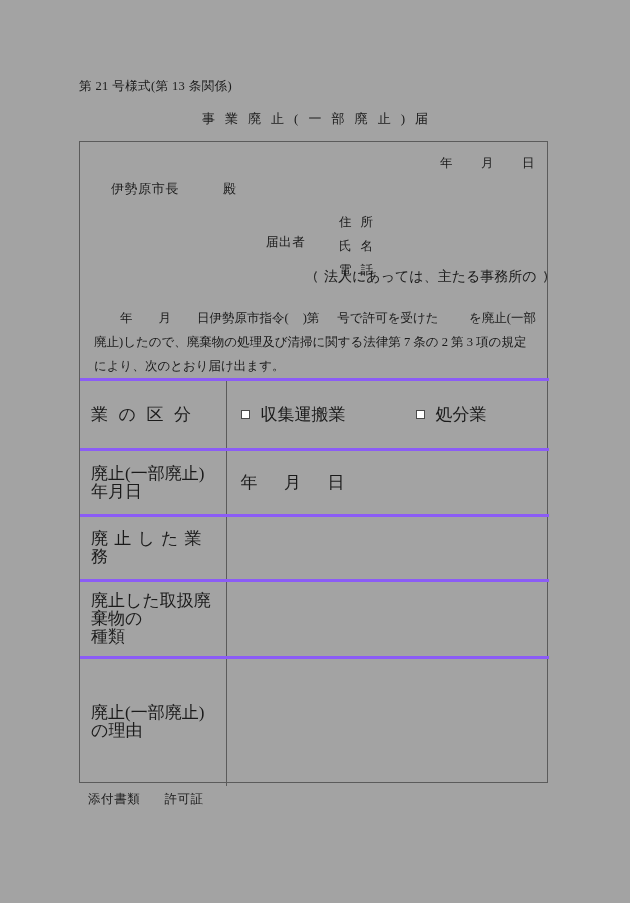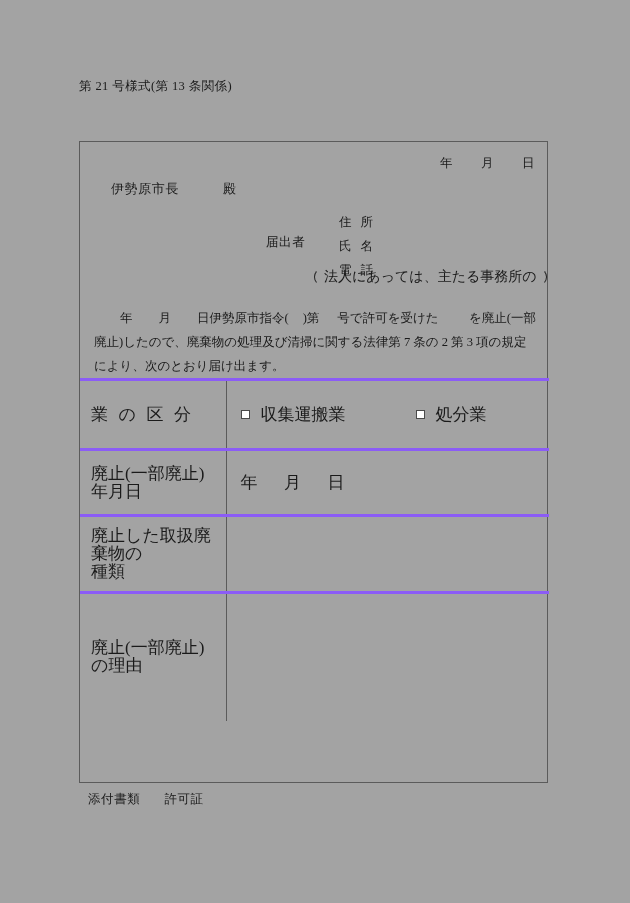--- a/index.html
+++ b/index.html
@@ -246,20 +246,21 @@
   }
   .attach .sp { display: inline-block; width: 24px; }
 </style>
 </head>
 <body>
 
 <div class="page">
 
   <div class="form-no">第 21 号様式(第 13 条関係)</div>
 
+  <div class="doc-title">事 業 廃 止 ( 一 部 廃 止 ) 届</div>
 
   <div class="box">
 
     <div class="hdr">
 
       <div class="hdr-date"><span>年</span><span class="gap"></span><span>月</span><span class="gap"></span><span>日</span></div>
 
       <div class="addressee"><span>伊勢原市長</span><span class="sp"></span><span>殿</span></div>
 
       <div class="submitter">
@@ -312,20 +313,24 @@
                 <span>処分業</span>
           </div>
         </td>
       </tr>
       <tr class="r2">
         <td class="lbl">廃止(一部廃止)年月日</td>
         <td class="val">
           <div class="date-blank"><span>年</span><span class="gap"></span><span>月</span><span class="gap"></span><span>日</span></div>
         </td>
       </tr>
+      <tr class="r3">
+        <td class="lbl sp-med">廃止した業務</td>
+        <td class="val"></td>
+      </tr>
       <tr class="r4">
         <td class="lbl">
           <div>廃止した取扱廃棄物の</div>
           <div>種類</div>
         </td>
         <td class="val"></td>
       </tr>
       <tr class="r5">
         <td class="lbl">廃止(一部廃止)の理由</td>
         <td class="val"></td>

